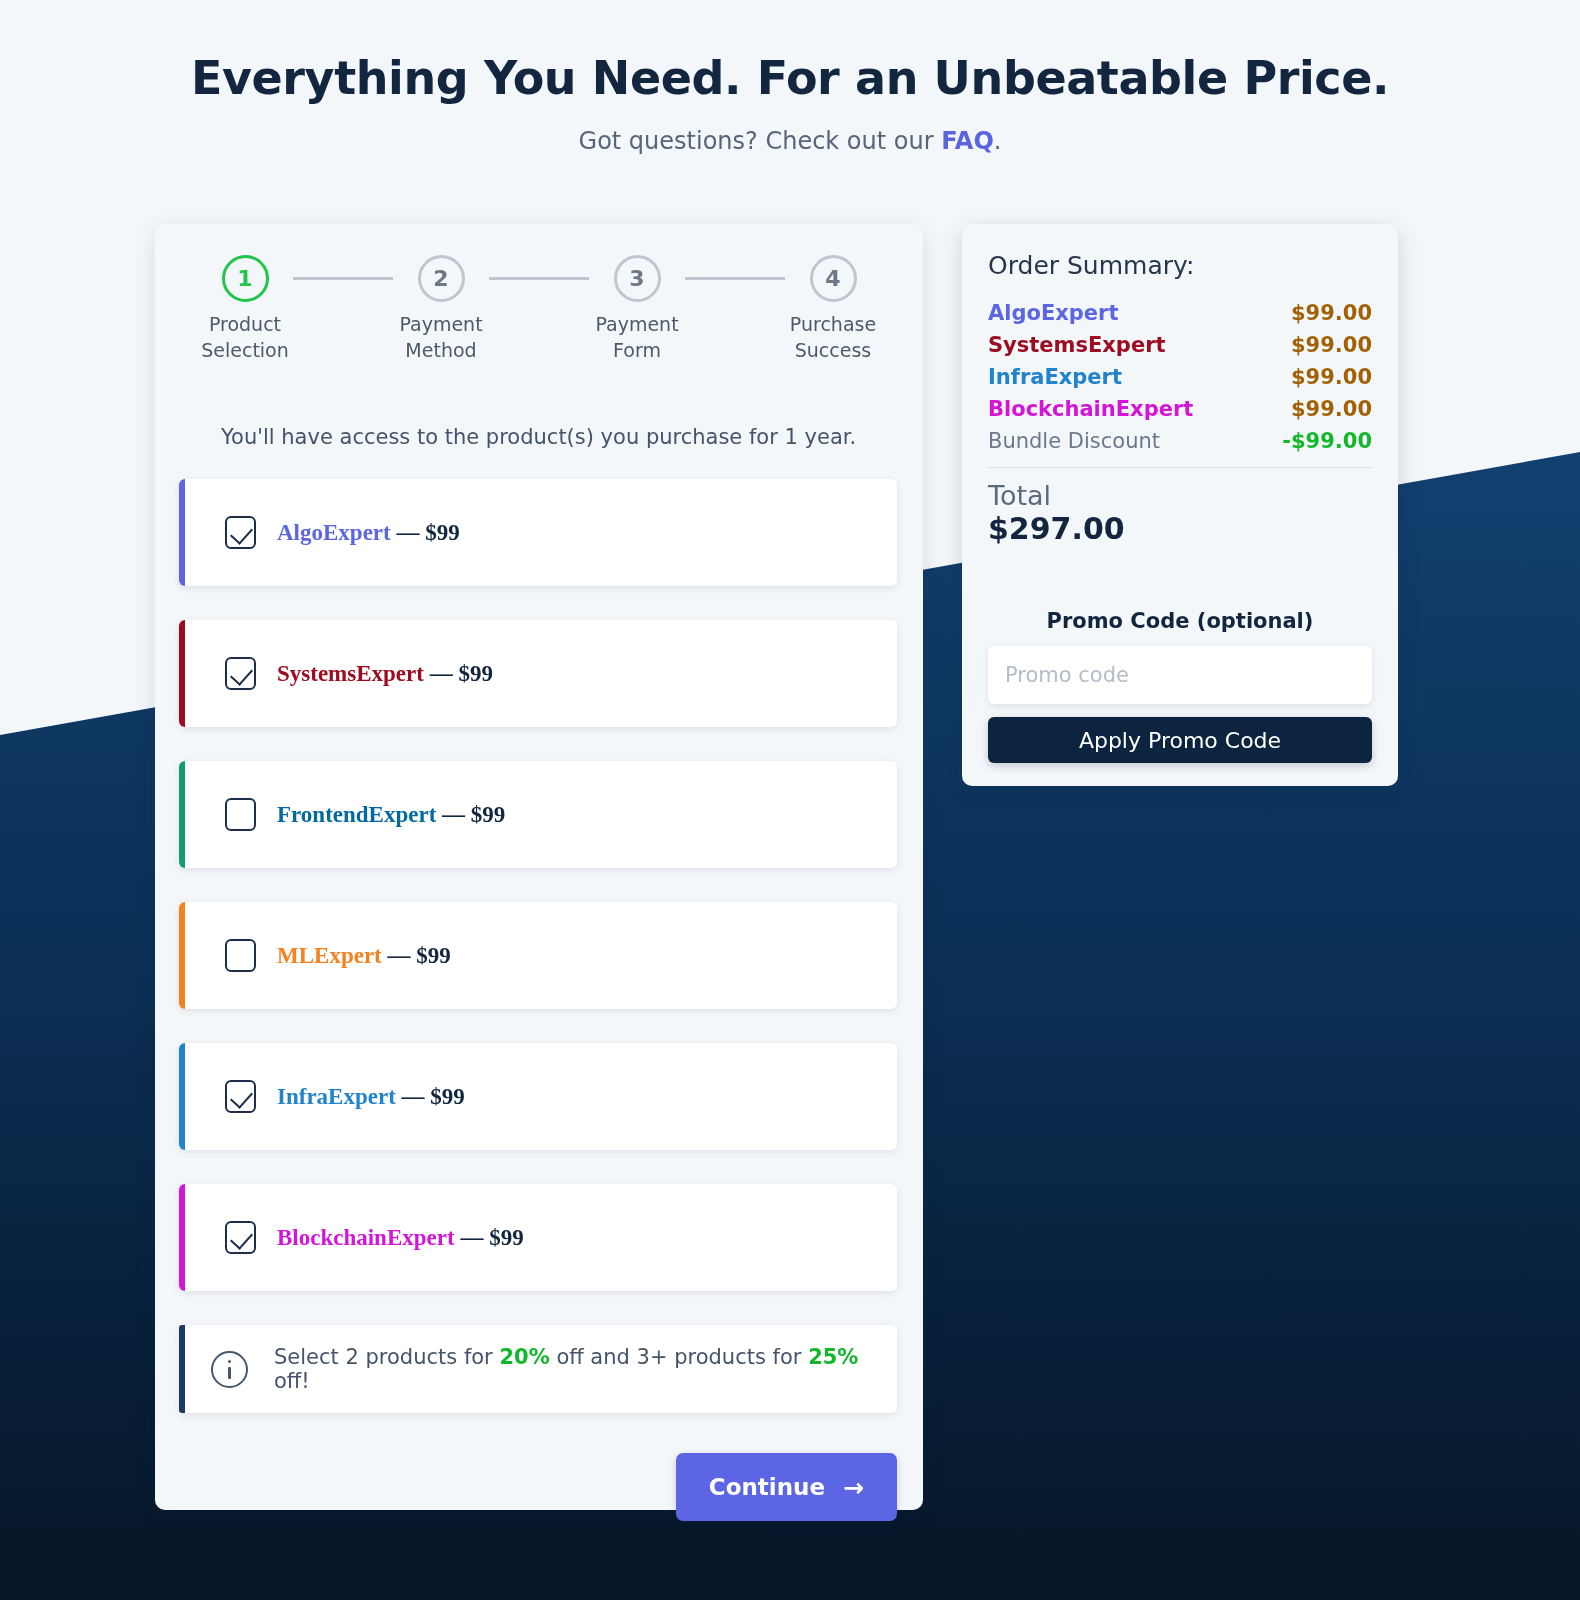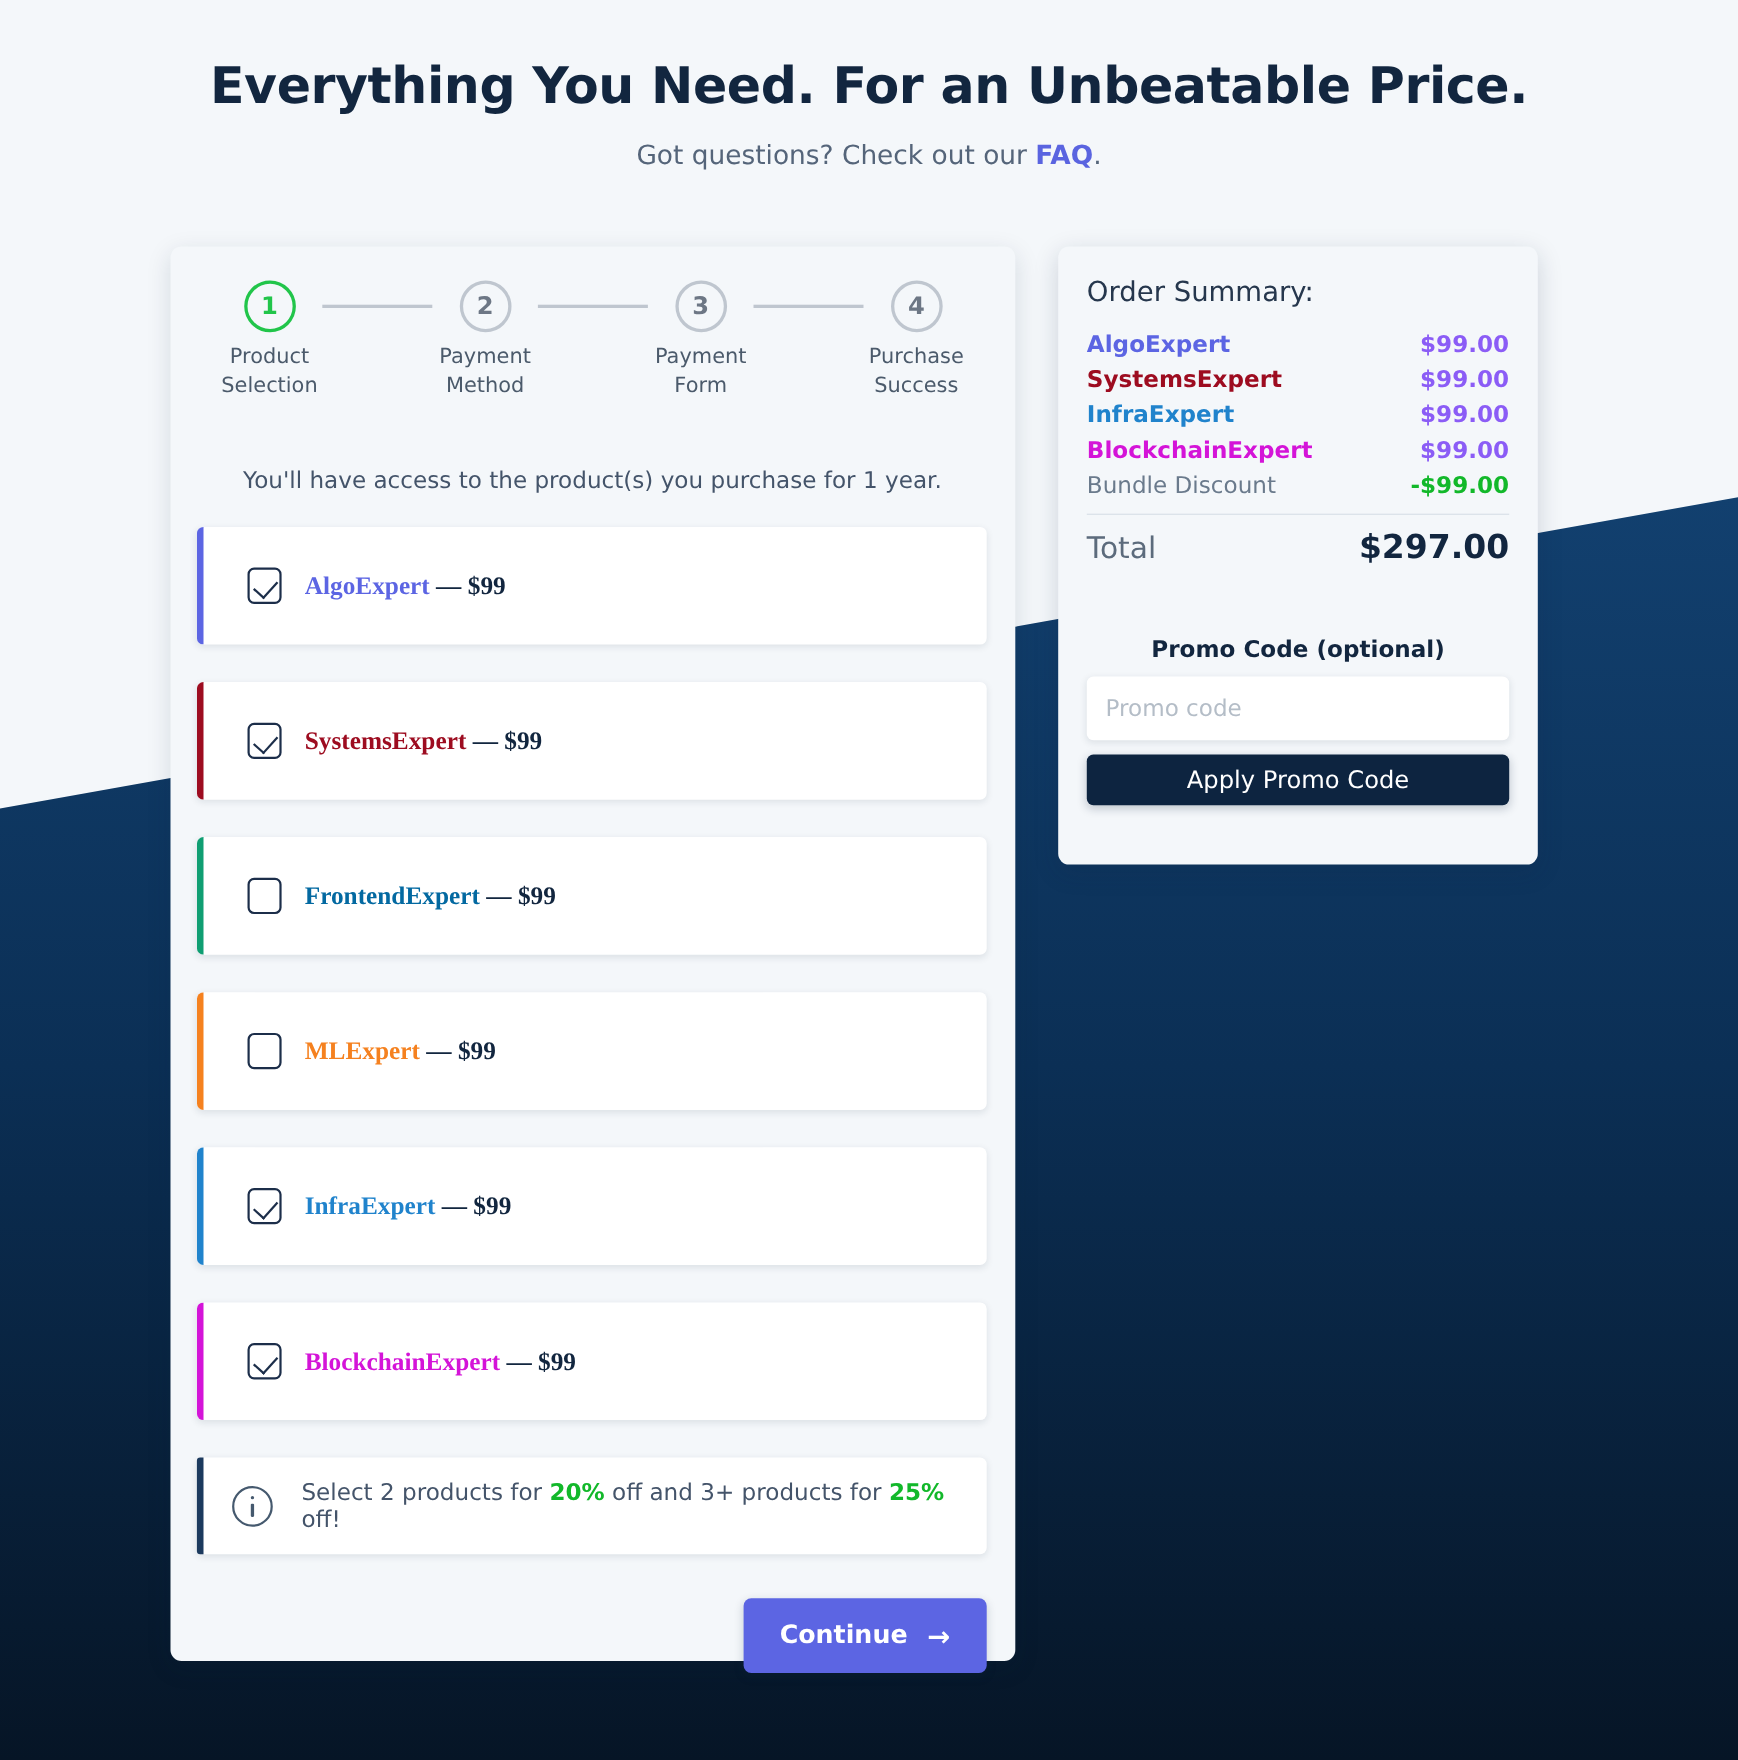--- a/index.html
+++ b/index.html
@@ -280,36 +280,37 @@
     margin-bottom: 21px;
   }
   .summary-row {
     display: flex;
     justify-content: space-between;
     align-items: baseline;
     font-size: 21px;
     font-weight: 700;
     margin-bottom: 8px;
   }
-  .summary-row .amount { color: #8b5cf6; font-weight: 700; }
+  .summary-row .amount { color: #a16207; font-weight: 700; }
   .summary-row.discount .name {
     color: #6a7a8c;
     font-weight: 400;
     font-size: 21px;
   }
   .summary-row.discount .amount { color: #12b82a; }
   .summary-divider {
     height: 1px;
     background: #d6dee7;
     margin: 14px 0 12px 0;
   }
   .summary-total {
     display: flex;
     justify-content: space-between;
     align-items: baseline;
+    flex-direction: column;
   }
   .total-label { font-size: 27px; color: #5c6b7c; font-weight: 400; }
   .total-amount { font-size: 30px; color: #12263f; font-weight: 700; }
 
   .promo-label {
     margin-top: 63px;
     font-size: 21px;
     font-weight: 700;
     color: #12263f;
     text-align: center;

